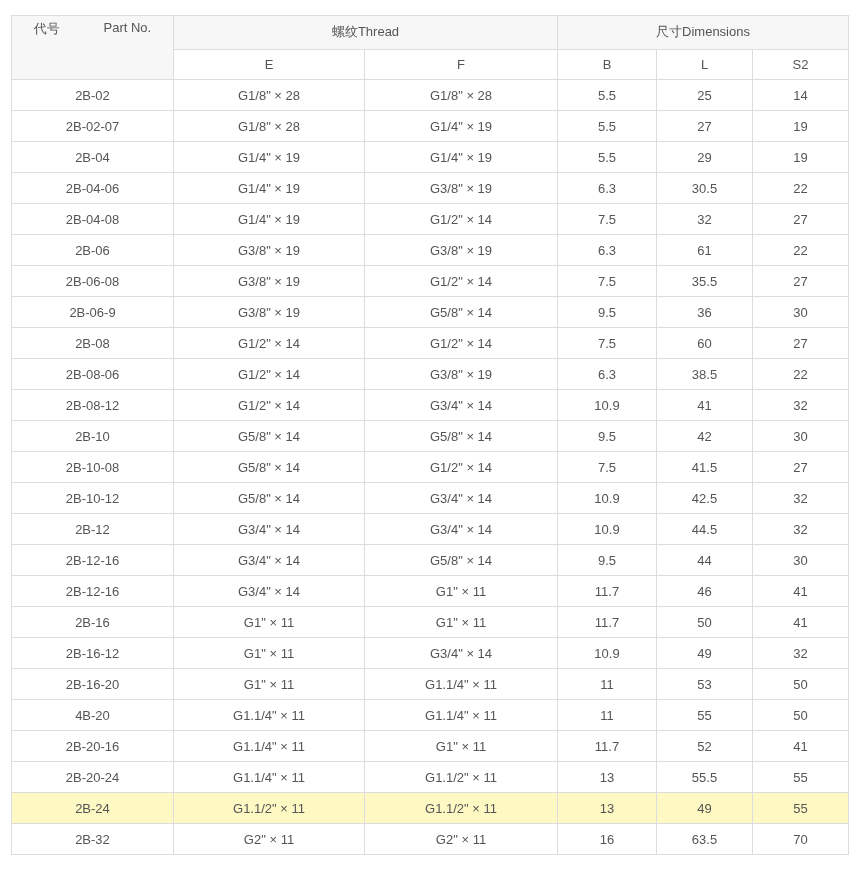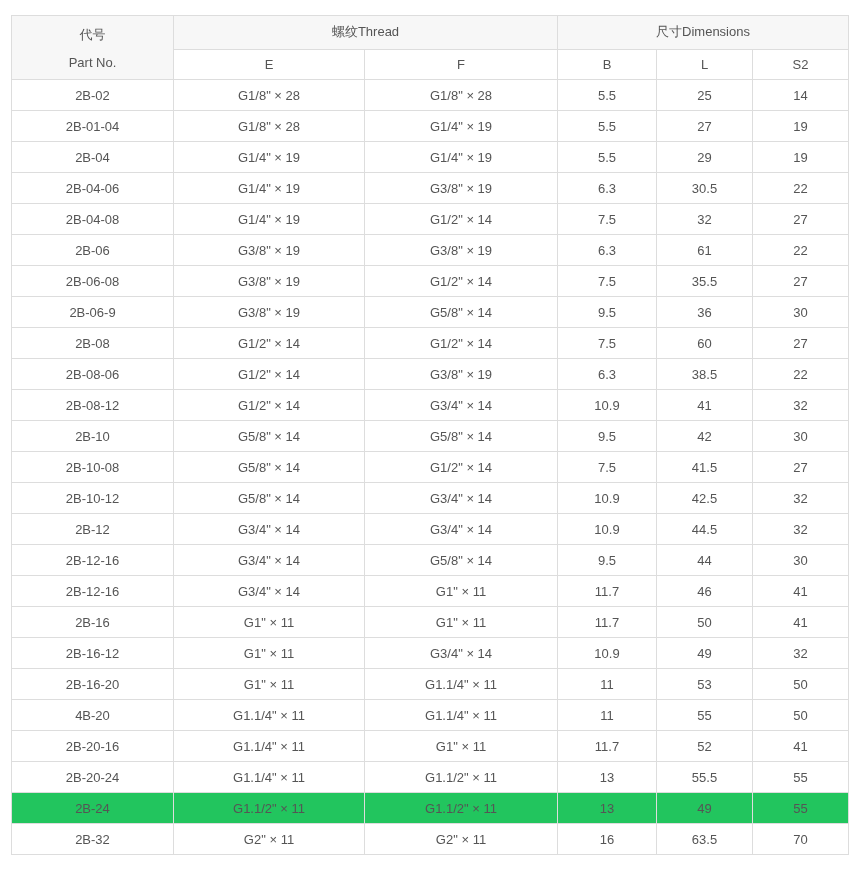--- a/index.html
+++ b/index.html
@@ -43,31 +43,31 @@
   tr.sub-row th {
     height: 30px;
     background: #ffffff;
   }
   
   th.partno-head {
     background: #f7f7f7;
   }
   th.partno-head .two-line {
     display: flex;
-    flex-direction: column;
+    flex-direction: row;
     justify-content: space-around;
     height: 63px;
     padding: 4px 0;
   }
   tbody td {
     height: 31px;
     background: #ffffff;
   }
   tbody tr.hl td {
-    background: #22c55e;
+    background: #fef9c3;
   }
 </style>
 </head>
 <body>
 
 <div class="table-wrap">
   <table class="spec">
     <colgroup>
       <col style="width:162px">
       <col style="width:191px">
@@ -98,21 +98,21 @@
     <tbody id="table-body">
         <tr>
           <td>2B-02</td>
           <td>G1/8" × 28</td>
           <td>G1/8" × 28</td>
           <td>5.5</td>
           <td>25</td>
           <td>14</td>
         </tr>
         <tr>
-          <td>2B-01-04</td>
+          <td>2B-02-07</td>
           <td>G1/8" × 28</td>
           <td>G1/4" × 19</td>
           <td>5.5</td>
           <td>27</td>
           <td>19</td>
         </tr>
         <tr>
           <td>2B-04</td>
           <td>G1/4" × 19</td>
           <td>G1/4" × 19</td>

